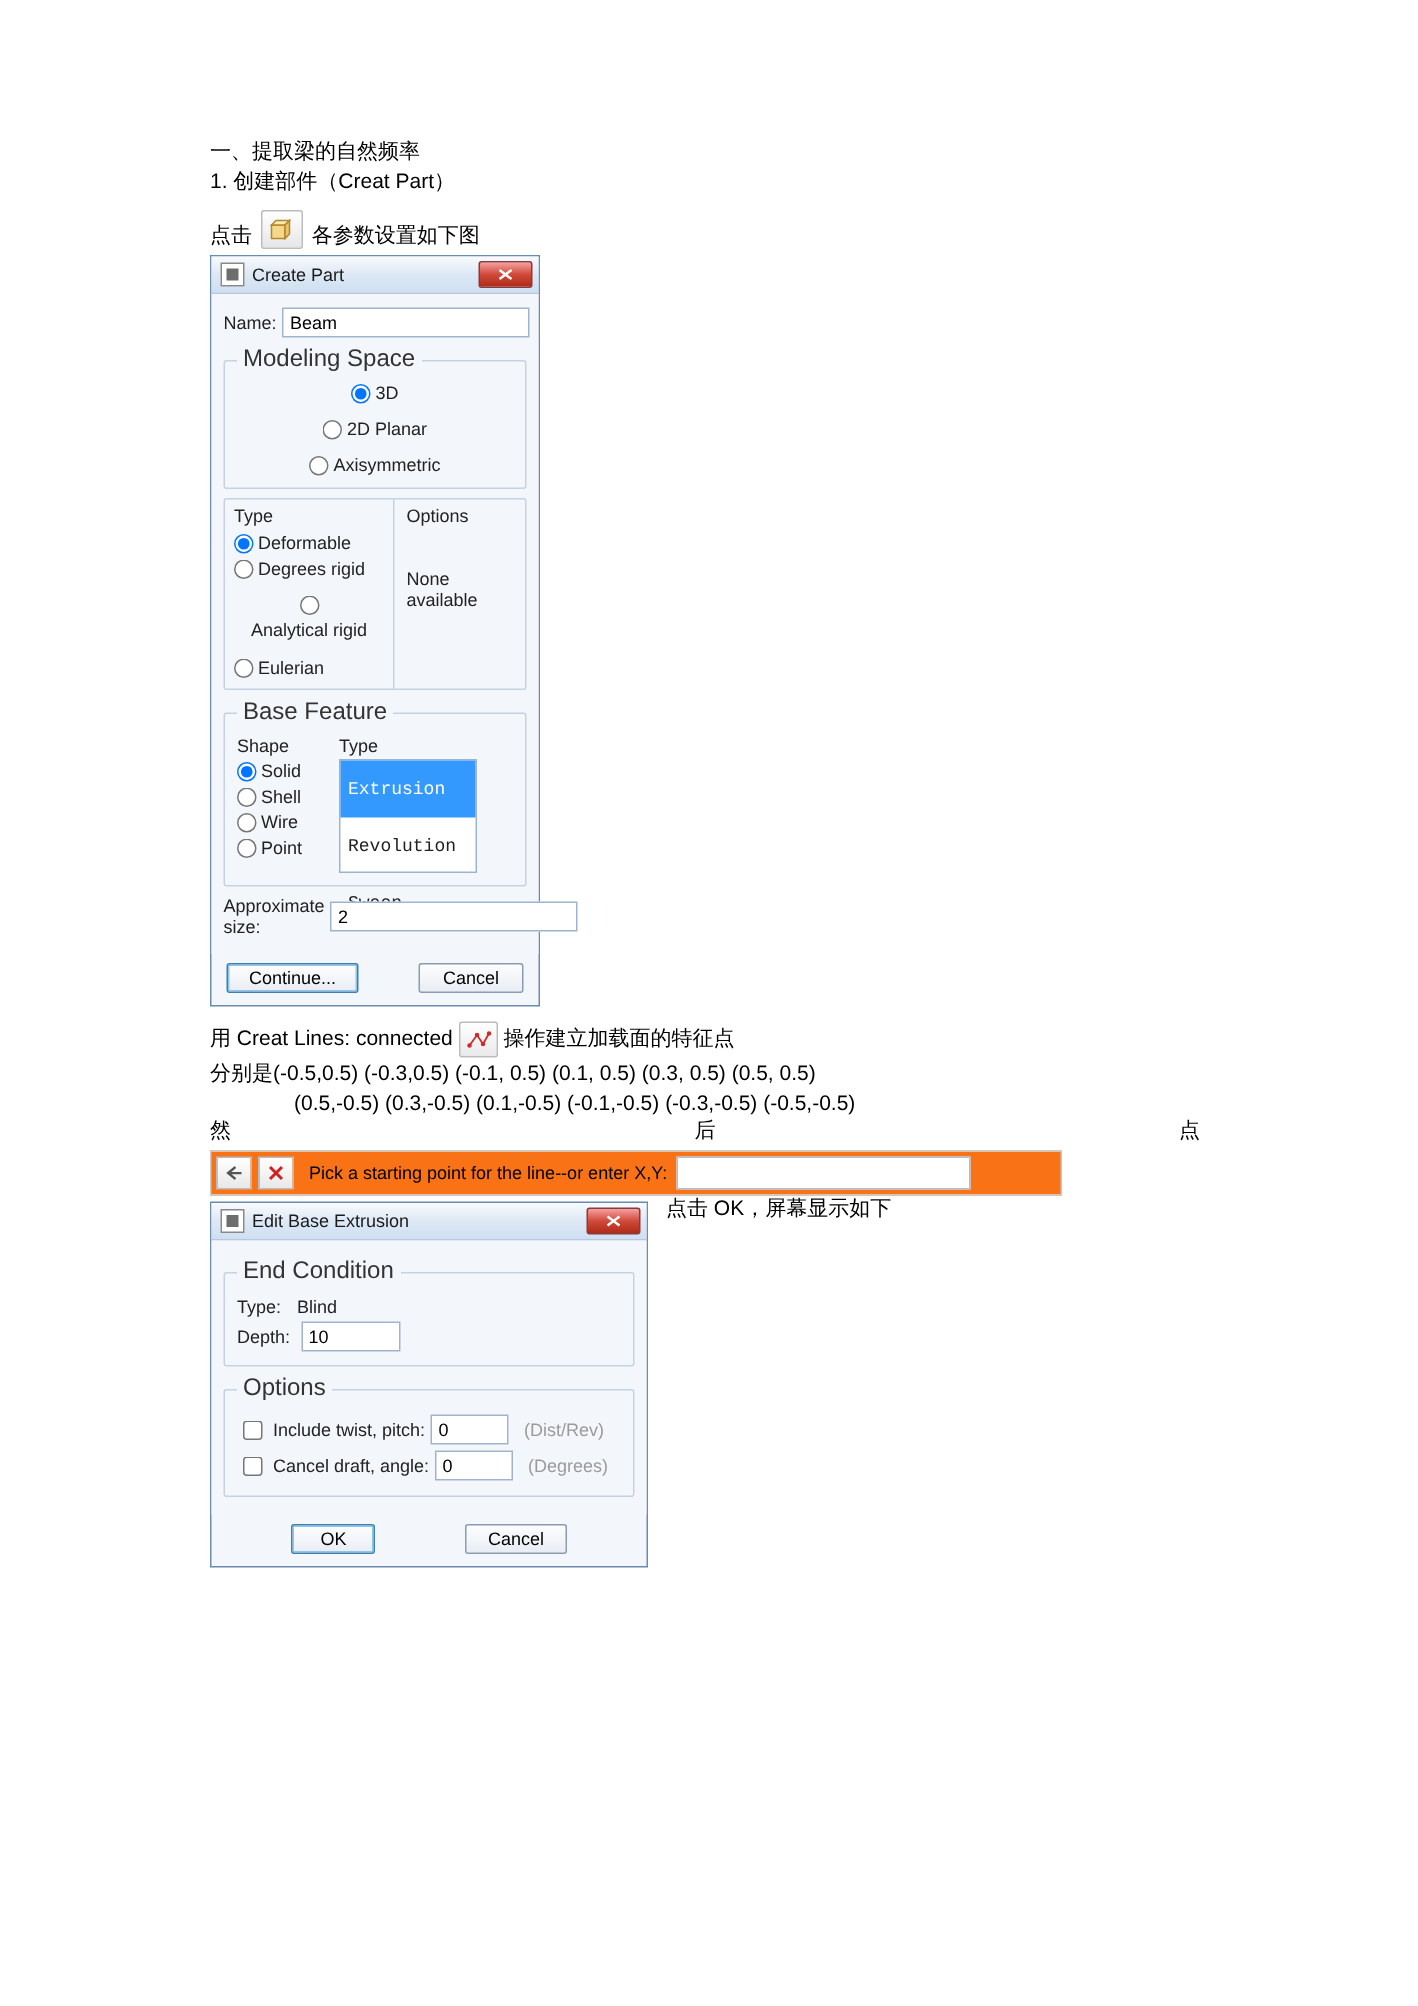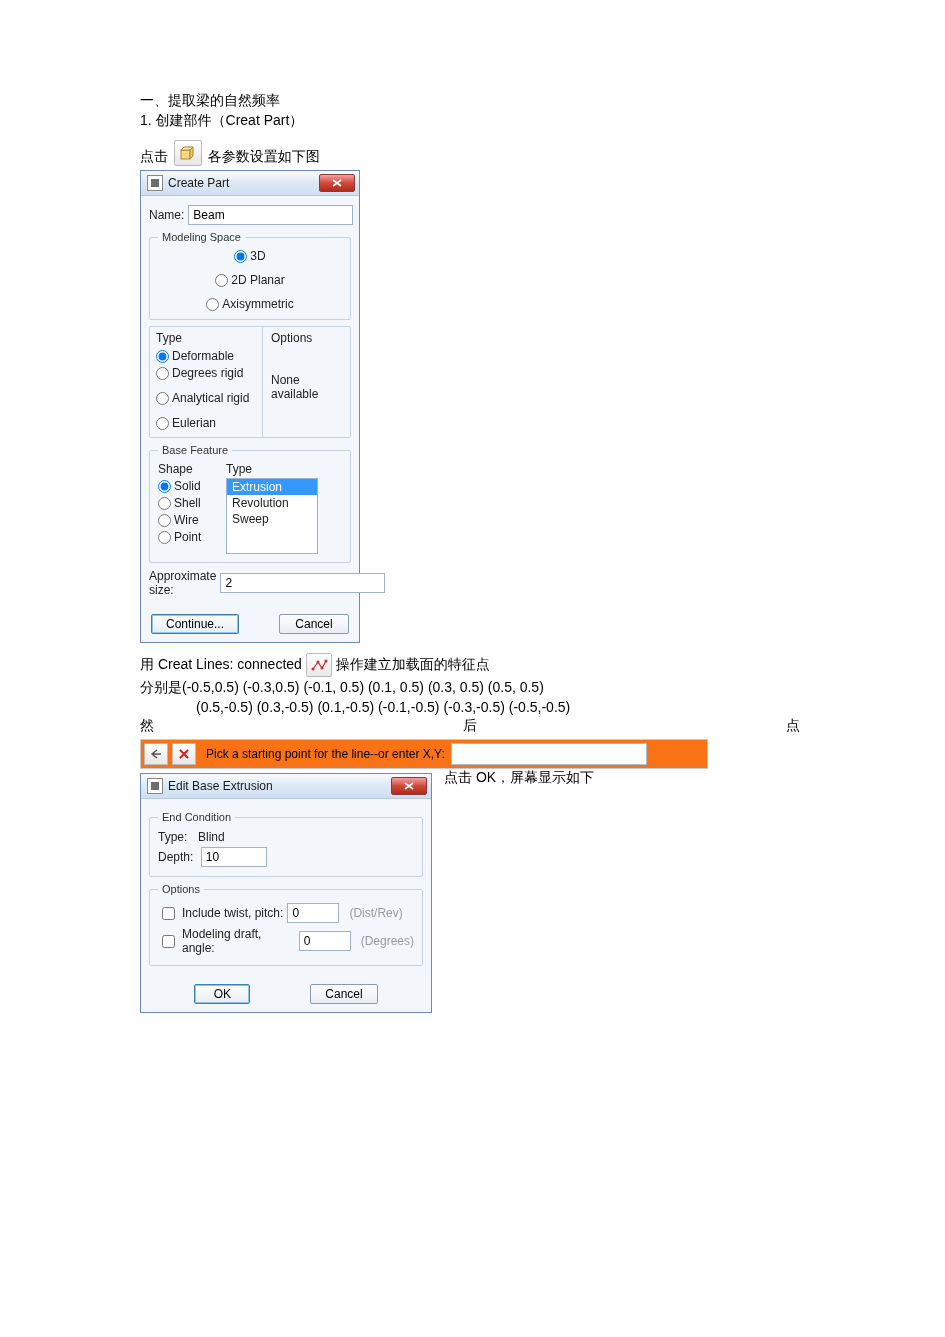--- a/index.html
+++ b/index.html
@@ -14,30 +14,30 @@
   .titlebar .app-icon { width:14px; height:14px; background:#fff; border:1px solid #888; margin-right:5px; display:flex;align-items:center;justify-content:center;}
   .titlebar .app-icon::after{content:"";width:8px;height:8px;background:#6d6d6d;}
   .titlebar-txt { flex:1; color:#1a1a1a; }
   .close-btn { width:34px; height:16px; border:1px solid #8a3a3a; border-radius:2px; background:linear-gradient(#f5a0a0,#d04a3a 50%,#b02a1a); display:flex; align-items:center; justify-content:center;}
   .close-btn svg { display:block; }
   .dlg-body { padding:6px 8px 8px 8px; background:#f3f6fb;}
   .row { display:flex; align-items:center; margin:3px 0;}
   .row > label { margin-right:4px; }
   input[type=text].fld { border:1px solid #9fb4cc; background:#fff; height:18px; padding:0 4px; font-size:12px;}
   fieldset { border:1px solid #c5d2e2; border-radius:2px; margin:6px 0 4px 0; padding:4px 8px 6px 8px;}
-  legend { padding:0 4px; color:#333; font-size:11px;}
+  legend { padding:0 4px; color:#333; font-size:16px;}
   .radio-row { display:flex; align-items:center; gap:10px; padding:2px 0;flex-direction:column;}
   .radio { display:flex; align-items:center; gap:3px;}
   .radio input { margin:0; }
   .two-col { display:flex; align-items:stretch;}
   .col { padding:2px 0;}
   .vsep { width:1px; background:#c5d2e2; margin:0 0;}
   .opt-col { flex:1; padding:4px 8px;}
   .listbox { border:1px solid #9fb4cc; background:#fff; width:90px; height:74px; font-size:12px;}
-  .listbox .li { padding:1px 5px; }
+  .listbox .li { padding:12px 5px;font-family:Liberation Mono, monospace; }
   .listbox .li.sel { background:#3399ff; color:#fff;}
   .btn { border:1px solid #8a9bb2; border-radius:2px; background:linear-gradient(#fdfdfe,#e8edf4); padding:2px 14px; font-size:12px; min-width:70px;}
   .btn.def { border:1px solid #3c7fb1; box-shadow:0 0 0 1px #8fc3e8 inset;}
   .btns { display:flex; justify-content:space-between; padding:6px 10px 8px 10px;}
   .btns.center { justify-content:center; gap:60px;}
   
   .coord-bar { display:flex; align-items:center; border:1px solid #c9c9c9; background:#f97316; padding:3px; font-family:"Segoe UI",Tahoma,sans-serif; font-size:12px; width:560px; margin-top:4px;}
   .sq { width:22px; height:20px; border:1px solid #bbb; background:linear-gradient(#fff,#e8e8e8); display:flex; align-items:center; justify-content:center; margin-right:4px;}
   .coord-bar .txt { margin:0 6px;}
   .coord-inp { border:1px solid #adbdd2; background:#fff; height:18px; width:190px;}
@@ -105,21 +105,21 @@
         <div class="col" style="width:100px; padding:4px 6px;">
           <div style="margin-bottom:4px;">Type</div>
           <label class="radio" style="display:flex;margin:3px 0;">
               <input type="radio" checked="" style=""> 
               <span>Deformable</span>
             </label>
           <label class="radio" style="display:flex;margin:3px 0;">
               <input type="radio" style=""> 
               <span>Degrees rigid</span>
             </label>
-          <label class="radio" style="display:flex;margin:11px 0;">
+          <label class="radio" style="display:flex;margin:11px 0;flex-direction:column;">
               <input type="radio" style=""> 
               <span>Analytical rigid</span>
             </label>
           <label class="radio" style="display:flex;margin:3px 0;">
               <input type="radio" style=""> 
               <span>Eulerian</span>
             </label>
         </div>
         <div class="vsep"></div>
         <div class="opt-col">
@@ -229,21 +229,21 @@
         <fieldset>
           <legend>Options</legend>
           <div class="check-row">
             <input type="checkbox" style="">
             <span>Include twist, pitch:</span>
             <input type="text" class="fld" value="0" style="">
             <span class="unit">(Dist/Rev)</span>
           </div>
           <div class="check-row">
             <input type="checkbox" style="">
-            <span>Modeling draft, angle:</span>
+            <span>Cancel draft, angle:</span>
             <input type="text" class="fld" value="0" style="">
             <span class="unit">(Degrees)</span>
           </div>
         </fieldset>
       </div>
       <div class="btns center">
         <button class="btn def" style="min-width:56px;">OK</button>
         <button class="btn" style="min-width:56px;">Cancel</button>
       </div>
     </div>

